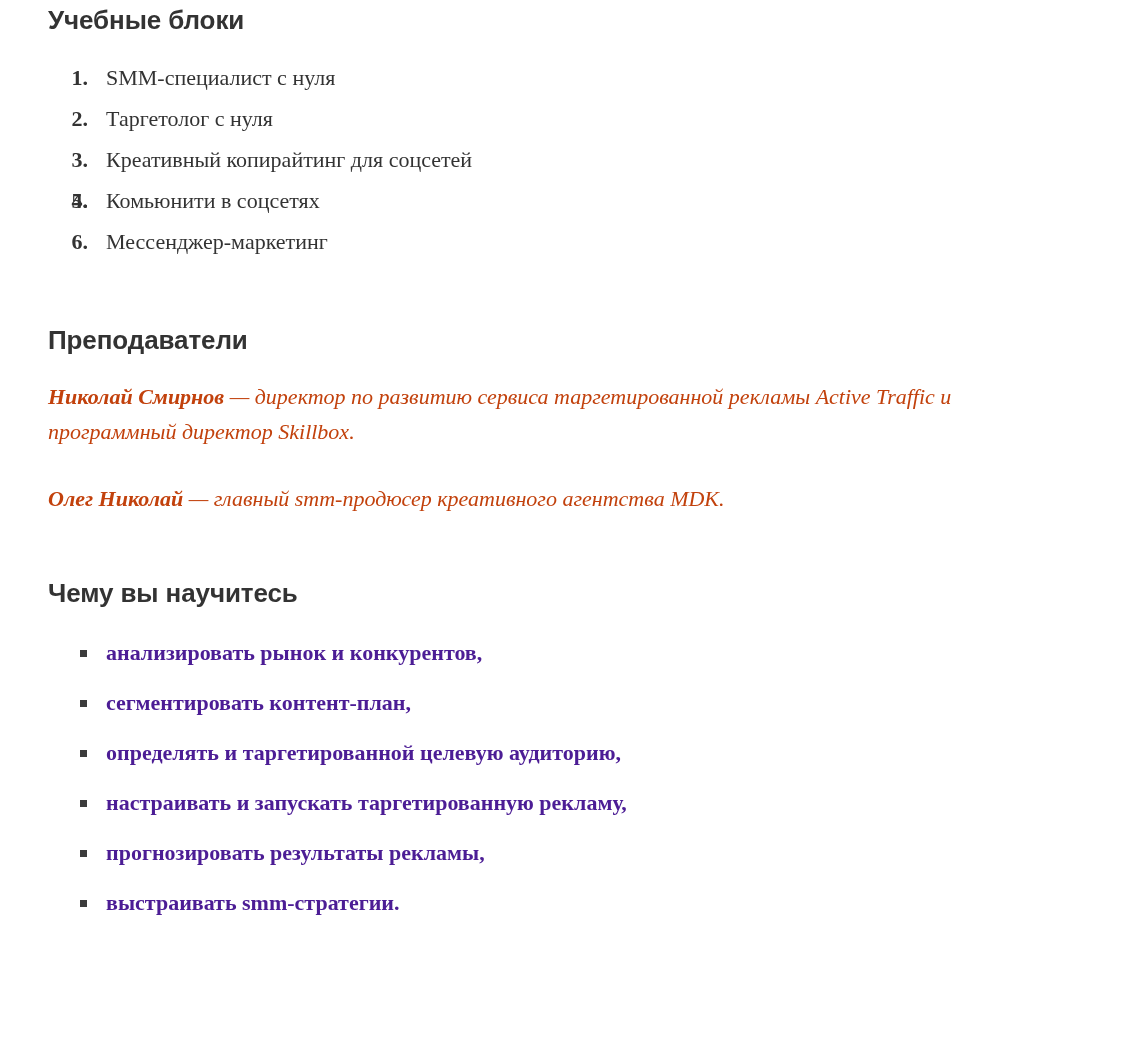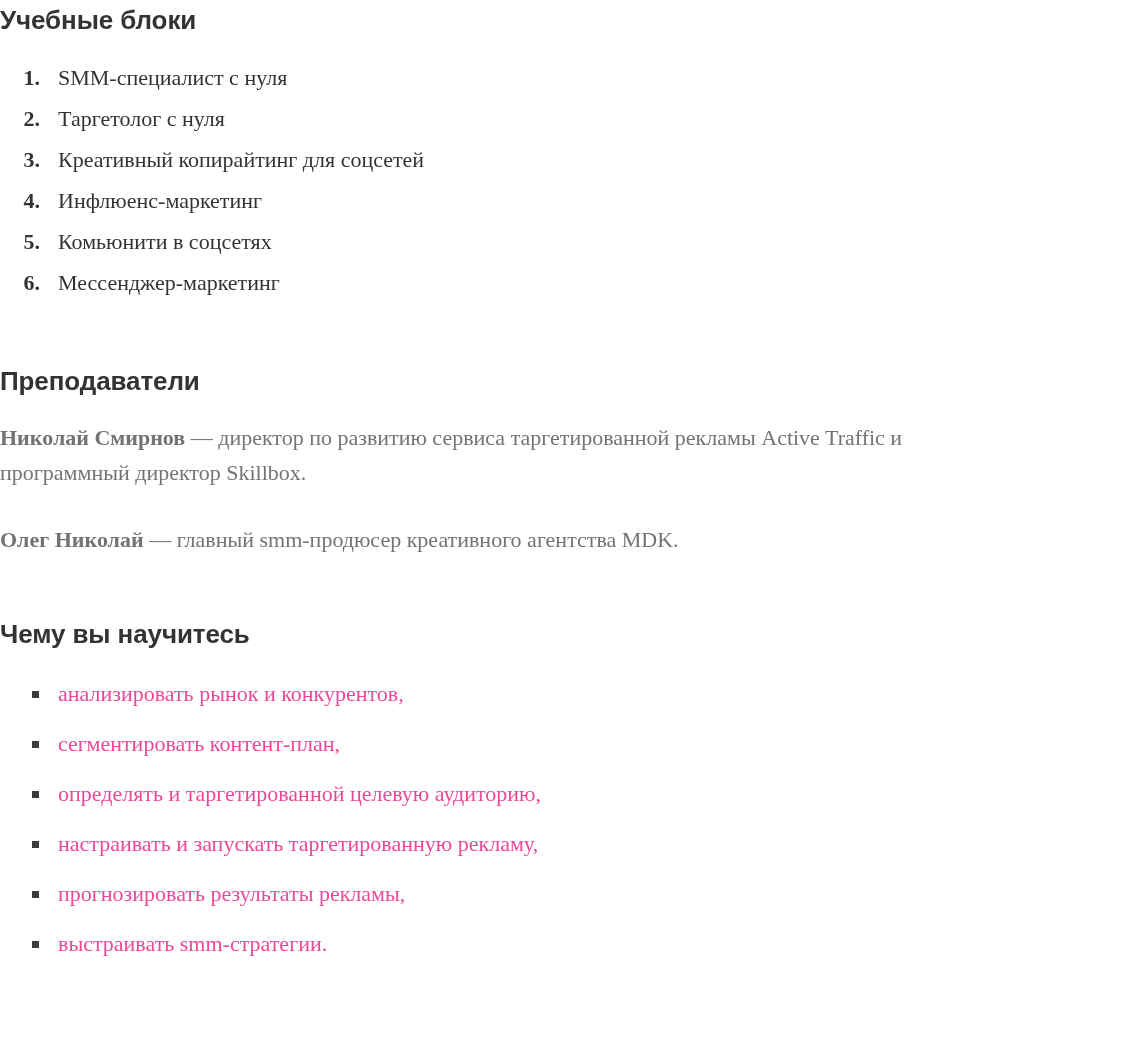--- a/index.html
+++ b/index.html
@@ -15,20 +15,21 @@
     -webkit-font-smoothing: antialiased;
     overflow: hidden;
   }
 
   .page {
     position: relative;
     width: 1032px;
     height: 1048px;
     padding: 0;
     box-sizing: border-box;
+    margin-left: 48px;
   }
 
   .section-heading {
     font-family: "Liberation Sans", "DejaVu Sans", sans-serif;
     font-weight: bold;
     font-size: 26px;
     line-height: 30px;
     color: #333333;
     margin: 0;
     padding: 0;
@@ -58,41 +59,43 @@
     font-weight: bold;
     font-size: 22px;
     color: #333333;
   }
 
   
   .teacher-paragraph {
     font-family: "Liberation Serif", "DejaVu Serif", serif;
     font-size: 22px;
     line-height: 35px;
-    color: #737373;
+    color: #c2410c;
     margin: 0;
     max-width: 1126px;
+    font-style: italic;
   }
   .teacher-name {
     font-weight: bold;
   }
 
   
   .bullet-list {
     list-style: none;
     margin: 0;
     padding: 0;
   }
   .bullet-list .list-item {
     position: relative;
     font-family: "Liberation Serif", "DejaVu Serif", serif;
     font-size: 22px;
     line-height: 50px;
-    color: #ec4899;
+    color: #4c1d95;
     padding-left: 58px;
+    font-weight: bold;
   }
   .bullet-list .bullet-marker {
     position: absolute;
     left: 32px;
     top: 22px;
     width: 7px;
     height: 7px;
     background: #3b3b3b;
   }
 
@@ -124,21 +127,20 @@
       <li class="list-item">
         <span class="item-marker">2.</span>
         <span>Таргетолог с нуля</span>
       </li>
       <li class="list-item">
         <span class="item-marker">3.</span>
         <span>Креативный копирайтинг для соцсетей</span>
       </li>
       <li class="list-item">
         <span class="item-marker">4.</span>
-        <span>Инфлюенс-маркетинг</span>
       </li>
       <li class="list-item">
         <span class="item-marker">5.</span>
         <span>Комьюнити в соцсетях</span>
       </li>
       <li class="list-item">
         <span class="item-marker">6.</span>
         <span>Мессенджер-маркетинг</span>
       </li>
     </ol>

